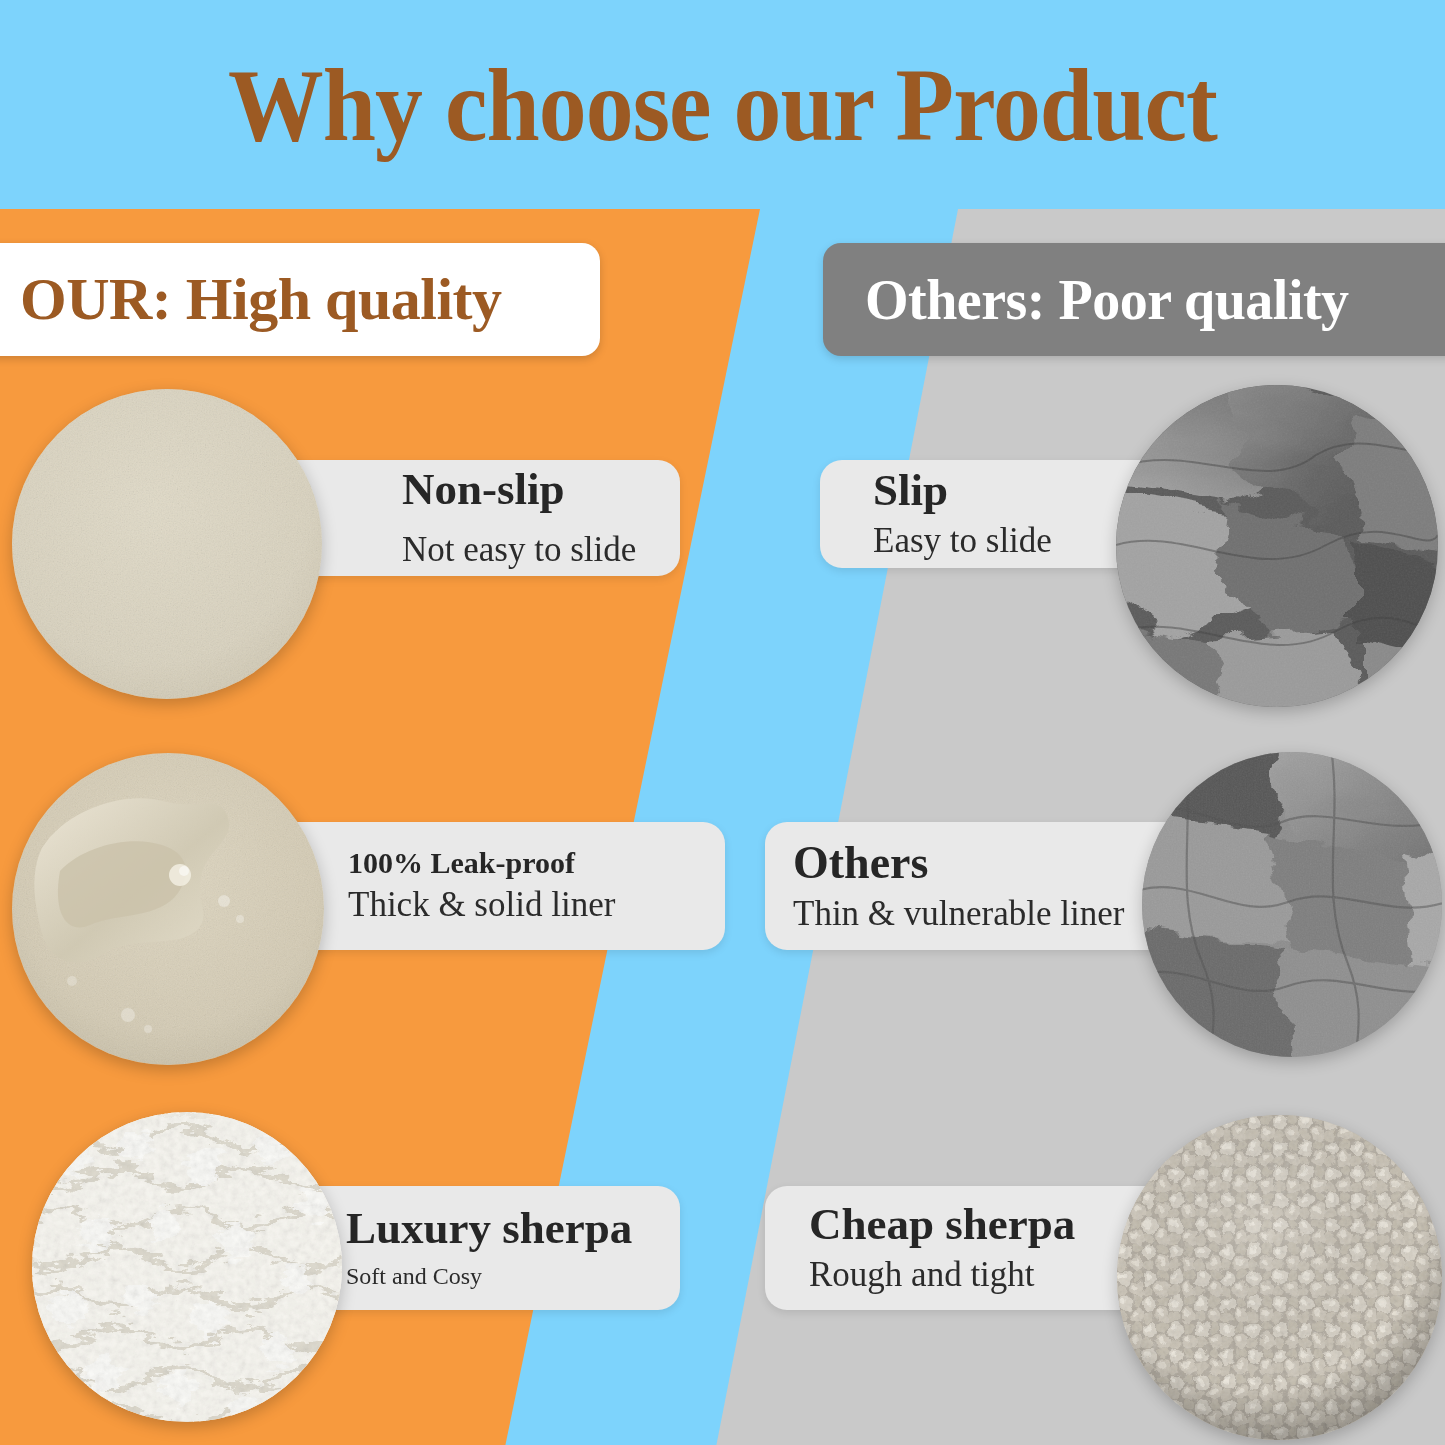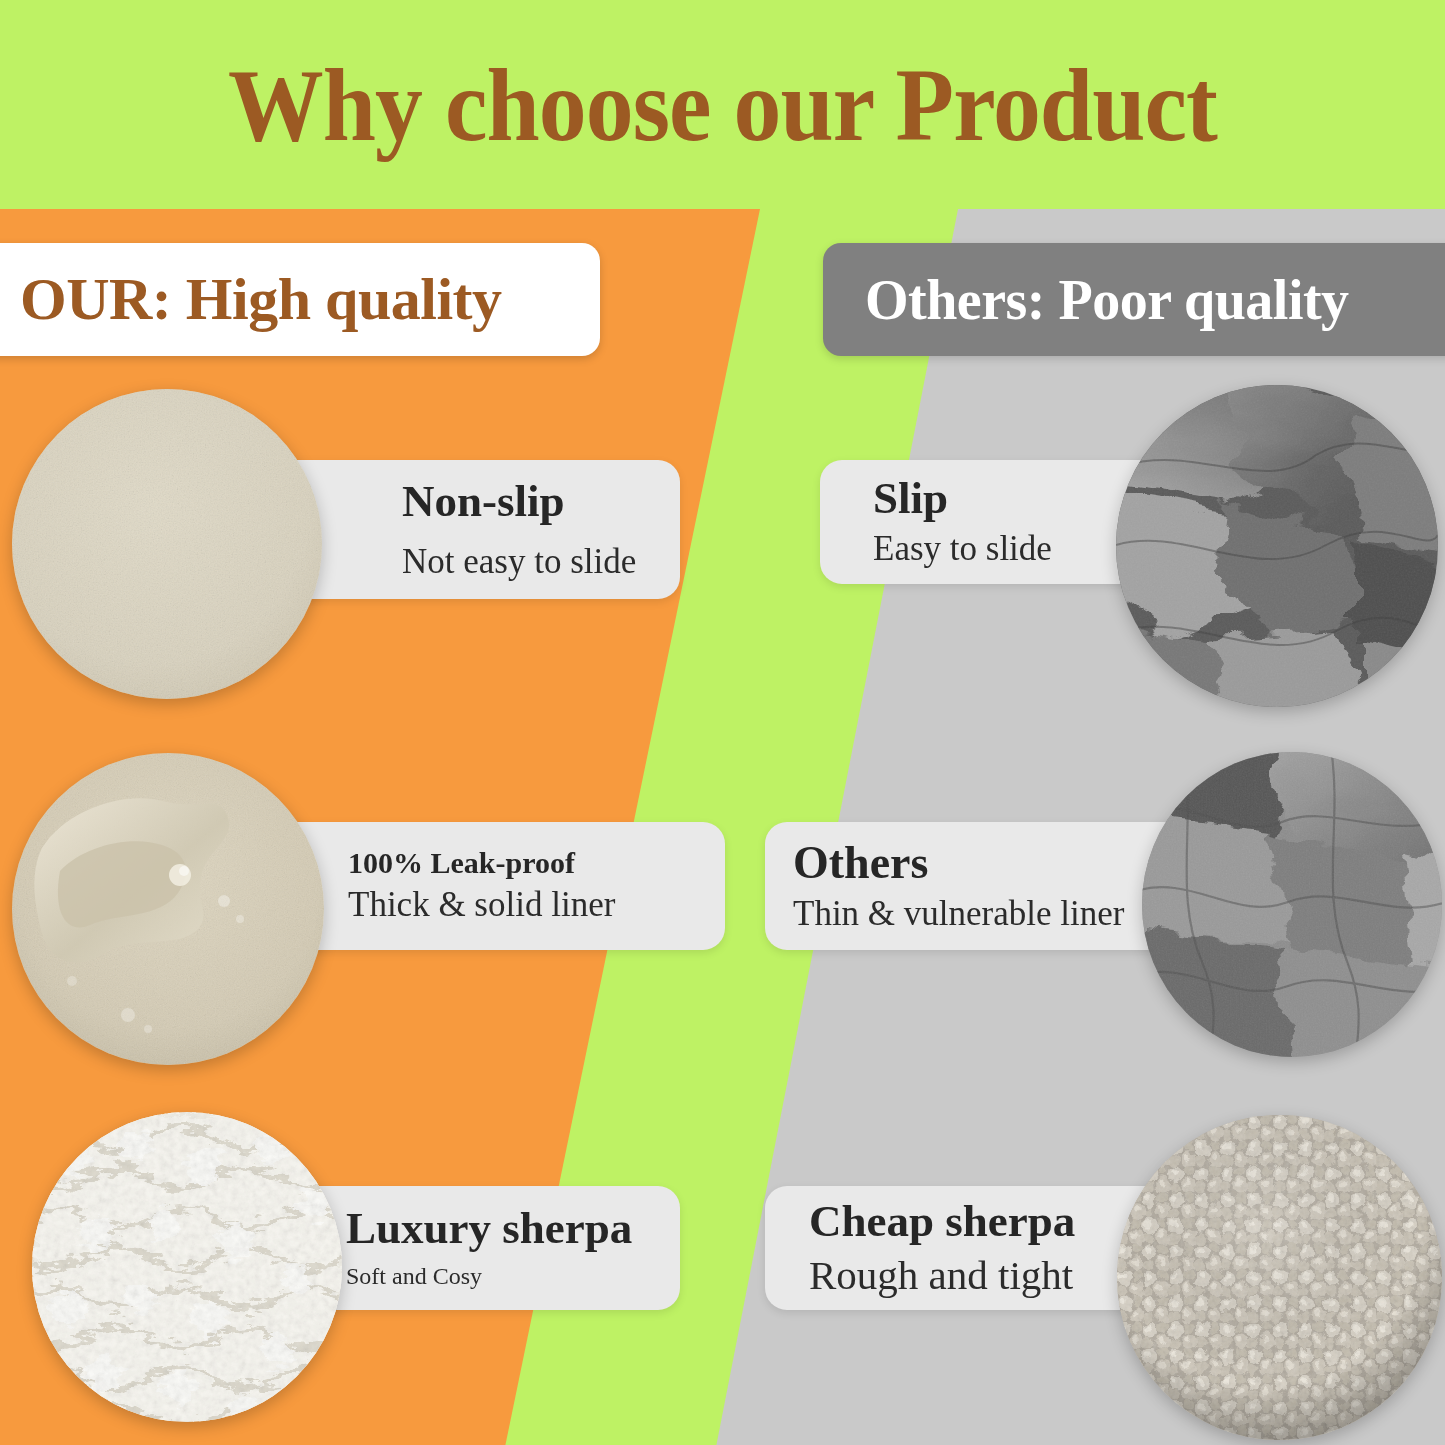--- a/index.html
+++ b/index.html
@@ -2,21 +2,21 @@
 <html><head>
 <meta charset="utf-8">
 <title>Why choose our Product</title>
 <style>
   html,body{margin:0;padding:0;background:#ffffff;}
   body{
     width:1445px;height:1445px;position:relative;overflow:hidden;
     font-family:"Liberation Serif",  "DejaVu Serif", serif;
     background:#ffffff;
   }
-  .stage{position:absolute;inset:0;width:1445px;height:1445px;overflow:hidden;background:#bef264;}
+  .stage{position:absolute;inset:0;width:1445px;height:1445px;overflow:hidden;background:#7dd3fc;}
 
   
   .title{
     position:absolute;left:0;top:48px;width:1445px;
     text-align:center;
     font-family:"Liberation Serif","DejaVu Serif",serif;
     font-weight:bold;
     font-size:104px;
     line-height:1.1;
     letter-spacing:-1px;
@@ -91,43 +91,43 @@
     font-weight:normal;color:#2b2b2b;line-height:1.05;
     white-space:nowrap;
   }
 
   
   .card-l{border-radius:0 22px 22px 0;}
   
   .card-r{border-radius:22px 0 0 22px;}
 
   
-  #card-l1{left:250px;top:460px;width:430px;height:139px;padding-left:152px;gap:10px;}
+  #card-l1{left:250px;top:460px;width:430px;height:116px;padding-left:152px;gap:10px;}
   #card-l1 .hd{font-size:45px;}
   #card-l1 .sb{font-size:35px;margin-top:9px;}
 
   #card-l2{left:230px;top:822px;width:495px;height:128px;padding-left:118px;}
   #card-l2 .hd{font-size:30px;}
   #card-l2 .sb{font-size:35px;margin-top:9px;}
 
   #card-l3{left:230px;top:1186px;width:450px;height:124px;padding-left:116px;}
   #card-l3 .hd{font-size:45px;}
   #card-l3 .sb{font-size:24px;margin-top:12px;}
 
-  #card-r1{left:820px;top:460px;width:400px;height:124px;padding-left:53px;}
+  #card-r1{left:820px;top:460px;width:400px;height:108px;padding-left:53px;}
   #card-r1 .hd{font-size:45px;}
   #card-r1 .sb{font-size:35px;margin-top:9px;}
 
   #card-r2{left:765px;top:822px;width:450px;height:128px;padding-left:28px;}
   #card-r2 .hd{font-size:46px;}
   #card-r2 .sb{font-size:35px;margin-top:9px;}
 
   #card-r3{left:765px;top:1186px;width:430px;height:124px;padding-left:44px;}
   #card-r3 .hd{font-size:45px;}
-  #card-r3 .sb{font-size:41px;margin-top:9px;}
+  #card-r3 .sb{font-size:35px;margin-top:9px;}
 
   
   .circle{
     position:absolute;border-radius:50%;
     overflow:hidden;z-index:5;
     box-shadow:0 5px 16px rgba(0,0,0,.22);
   }
   .circle svg{display:block;width:100%;height:100%;}
 
   

